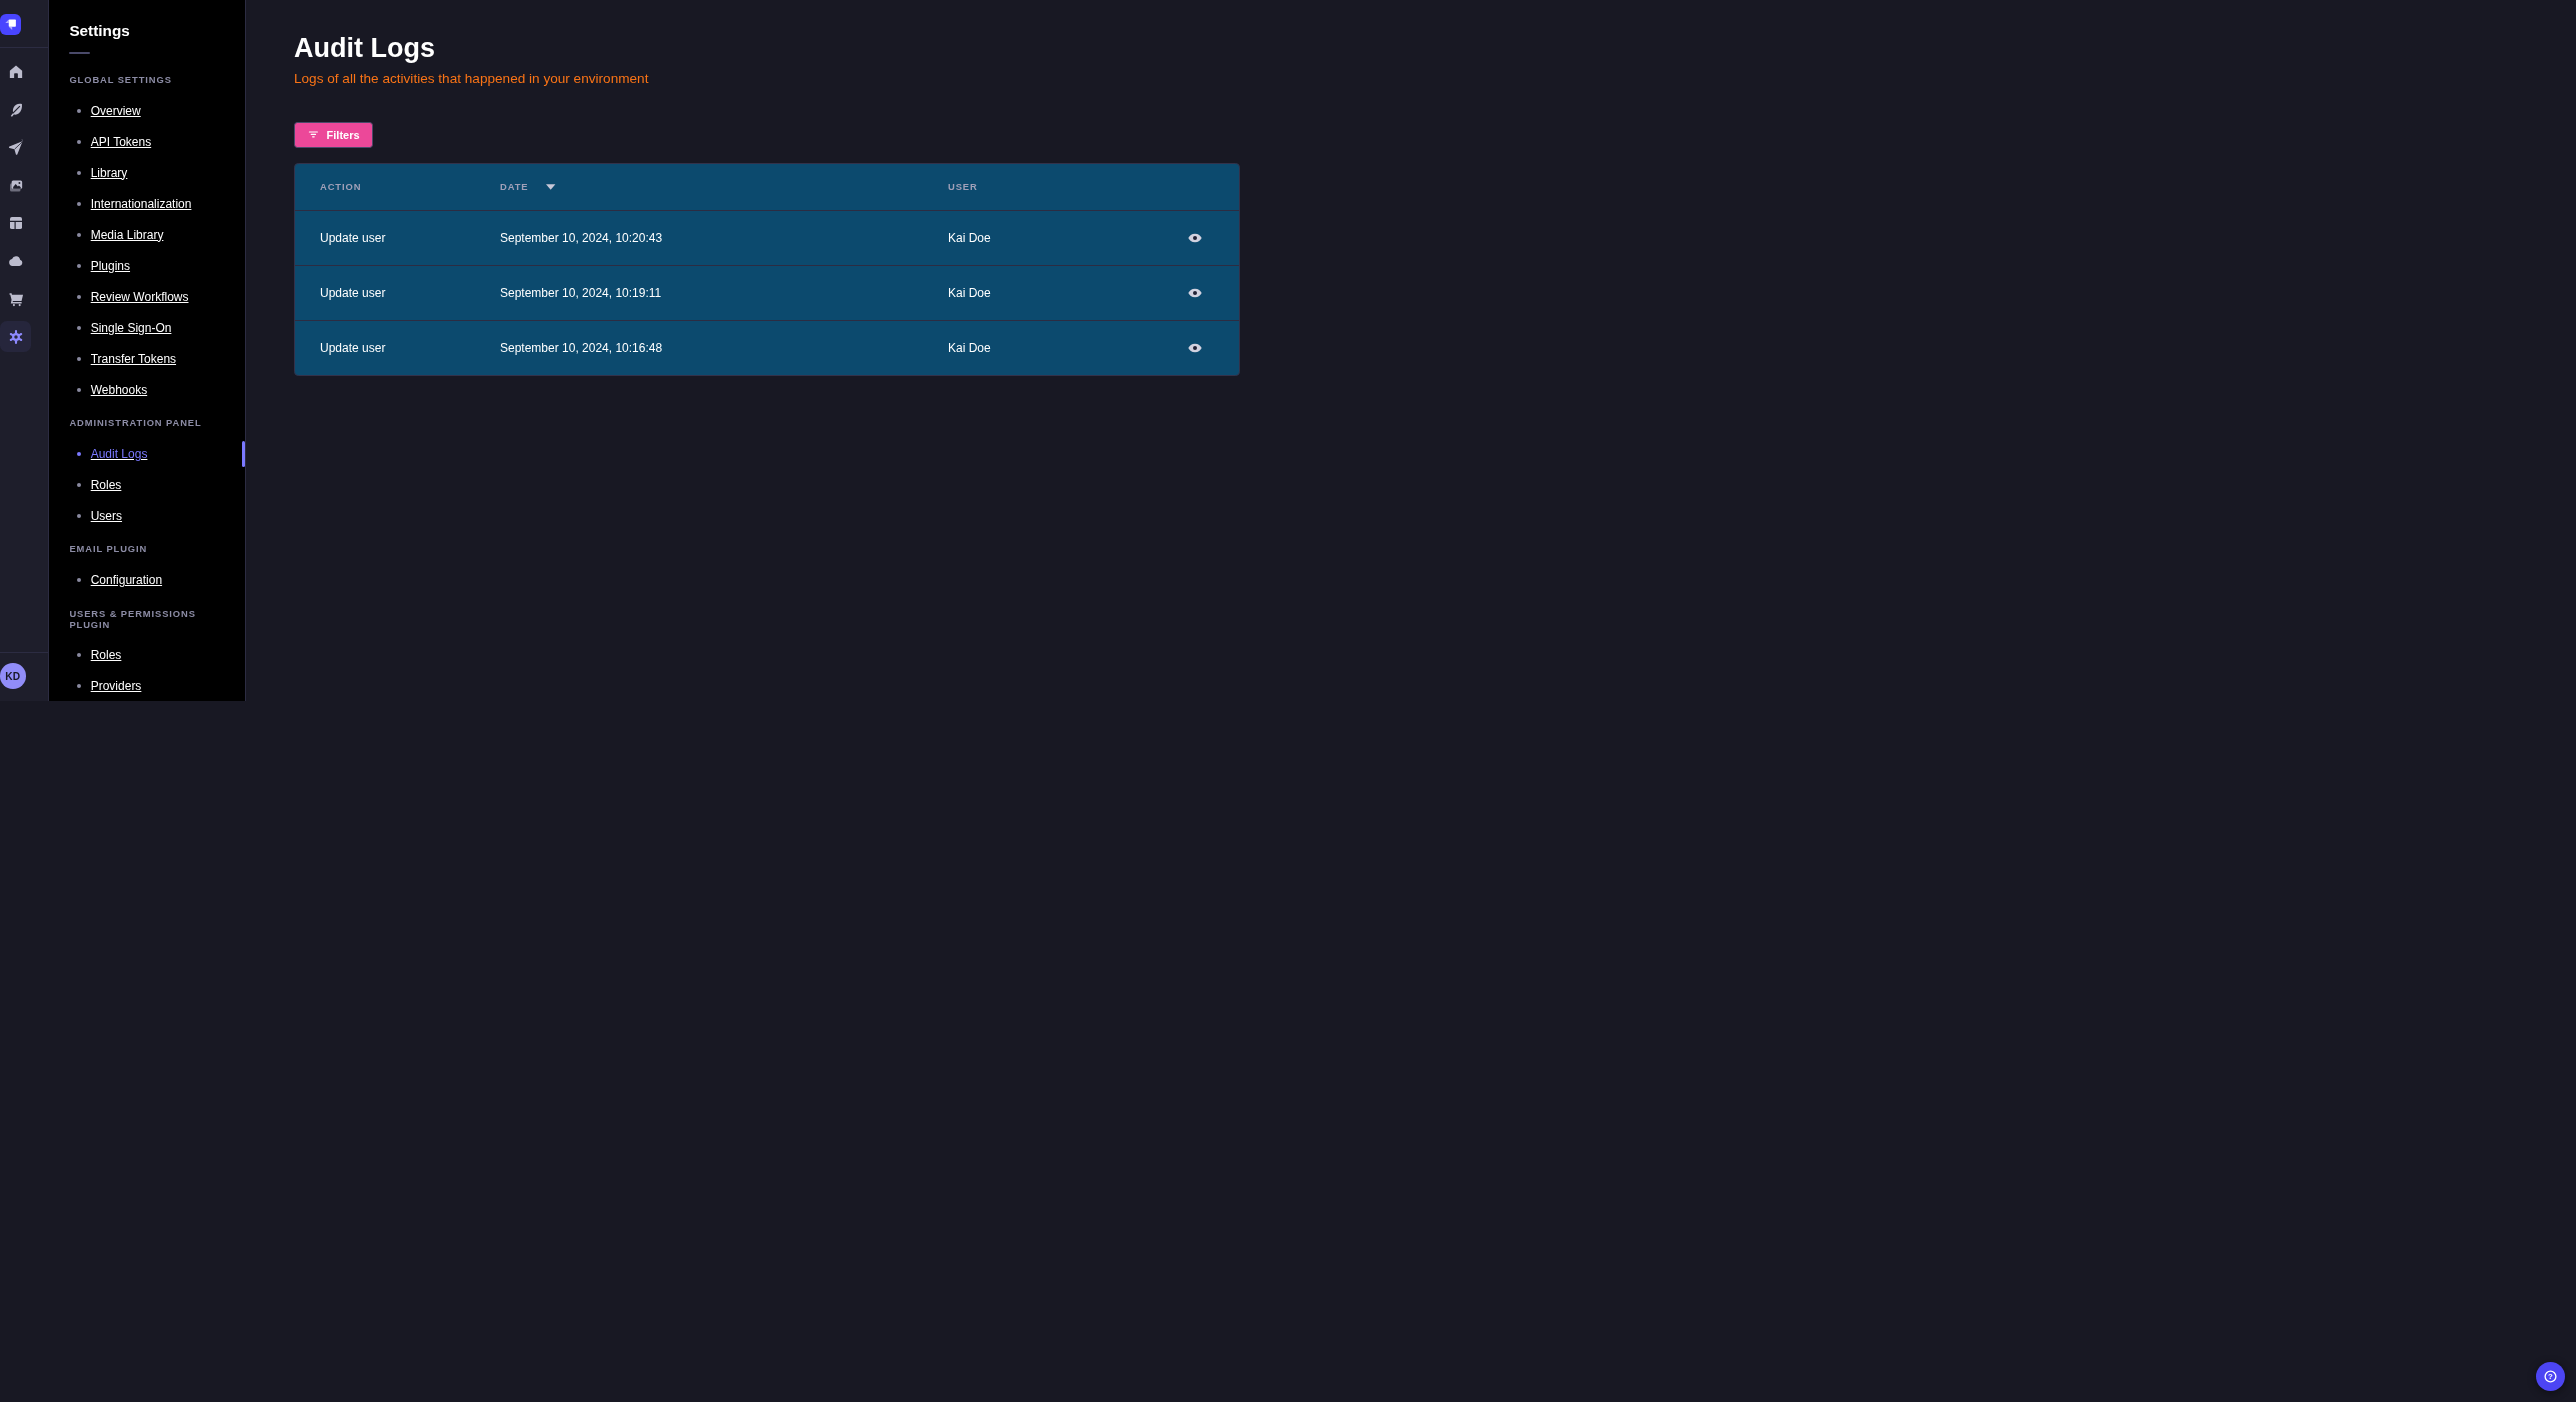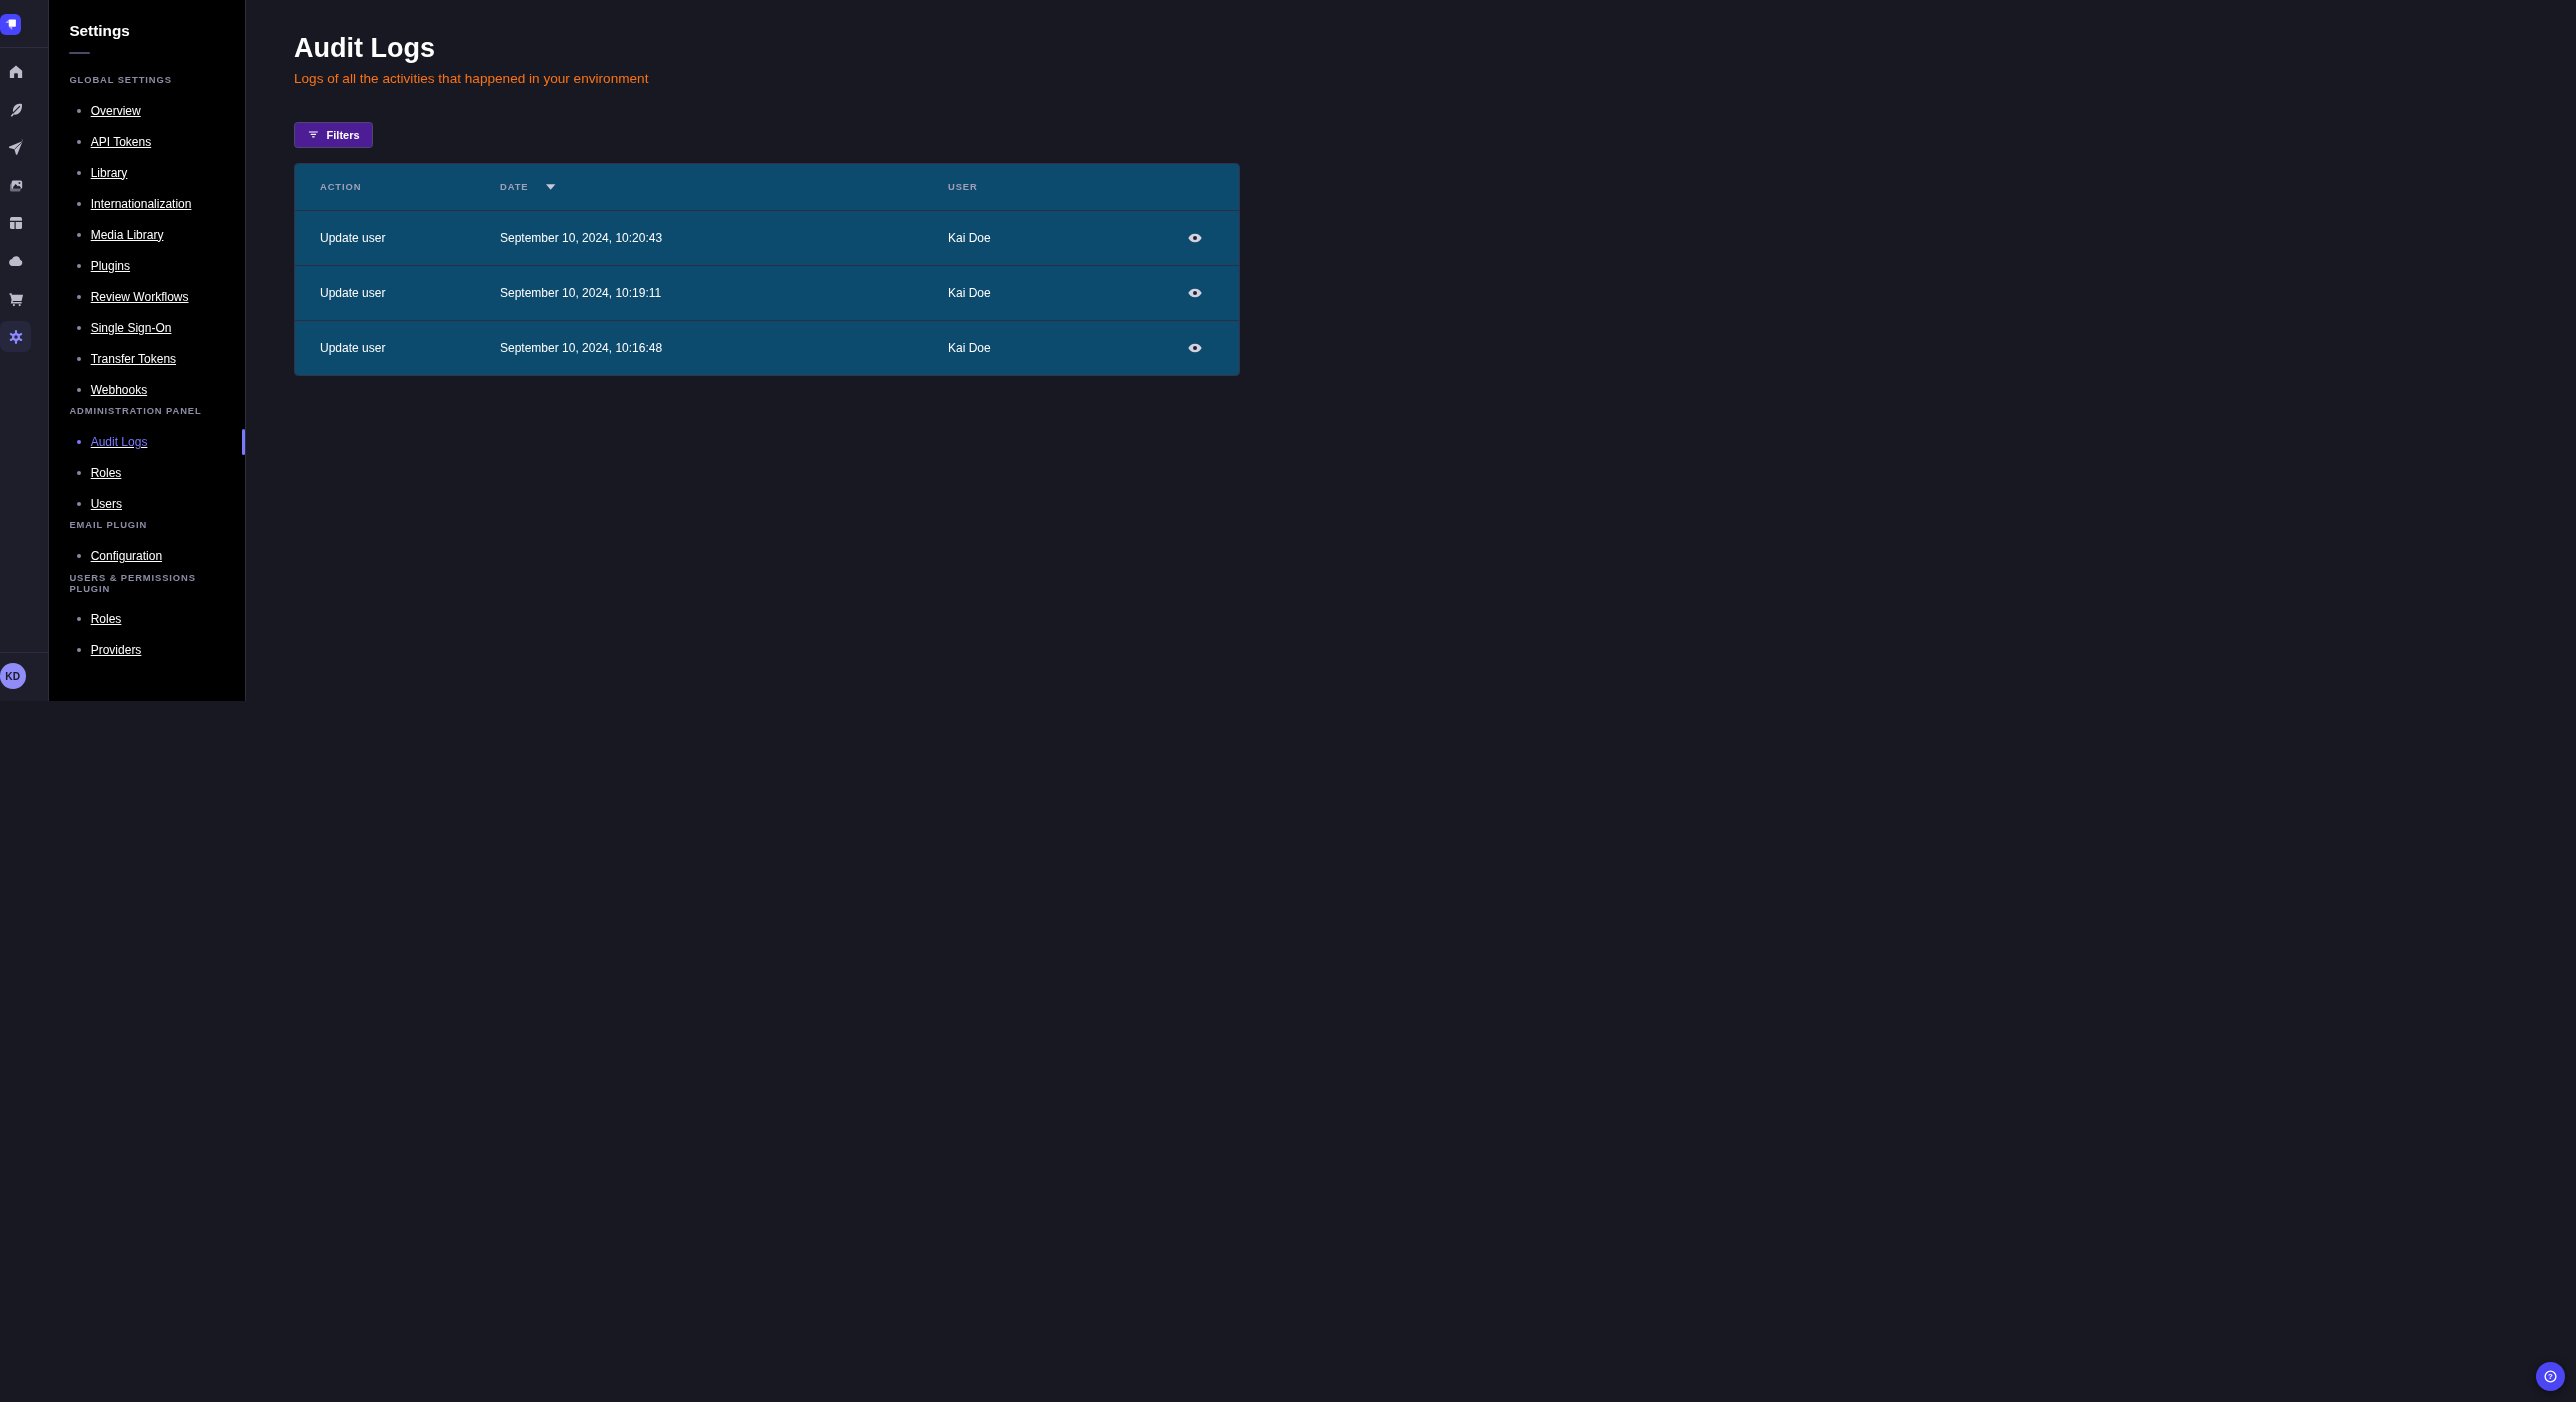--- a/index.html
+++ b/index.html
@@ -40,21 +40,21 @@
   }
 
   
   .subnav {
     width:197px; flex:none; background:#000000; border-right:0.9px solid #2c2c42;
     display:flex; flex-direction:column; overflow:hidden;
   }
   .subnav-header { padding:22px 20.4px 0; }
   .subnav-title { font-size:15.3px; font-weight:700; color:#ffffff; }
   .title-divider { width:20.4px; height:1.7px; border-radius:1.7px; background:#4a4a6a; margin-top:12px; }
-  .section { margin-top:0; }
+  .section { margin-top:12px; }
   .section:first-of-type { margin-top:20.4px; }
   .section-label {
     padding:0 20.4px; font-size:9.4px; font-weight:700; letter-spacing:0.9px;
     color:#8c8ca5; text-transform:uppercase;
   }
   .section ul { list-style:none; margin-top:10.2px;text-decoration:underline; }
   .section li {
     position:relative; height:31px; display:flex; align-items:center;
     padding-left:28px; gap:9.4px; font-size:12px; color:#ffffff;
   }
@@ -66,21 +66,21 @@
     border-radius:1.7px; background:#7b79ff;
   }
 
   
   .main { flex:1; background:#181823; padding:0 48px; min-width:0; }
   .page-title { margin-top:34px; font-size:27px; line-height:29px; font-weight:700; color:#ffffff; }
   .page-subtitle { margin-top:7.7px; font-size:13.6px; color:#f97316; }
 
   .filters-btn {
     margin-top:36px; height:26.4px; padding:0 12px; display:inline-flex; align-items:center; gap:6.8px;
-    background:#4c1d95; border:0.9px solid #4a4a6a; border-radius:3.4px;
+    background:#ec4899; border:0.9px solid #4a4a6a; border-radius:3.4px;
     color:#ffffff; font-size:11px; font-weight:600;
   }
   .filters-btn svg { width:12.8px; height:12.8px; display:block; }
 
   .card {
     margin-top:14.5px; width:947px; max-width:100%; height:213px;
     background:#0c4a6e; border:0.9px solid #32324a; border-radius:4.3px; overflow:hidden;
   }
   table { width:100%; border-collapse:collapse; table-layout:fixed; }
   col.c-action { width:205px; } col.c-date { width:448px; } col.c-user { width:213px; }

